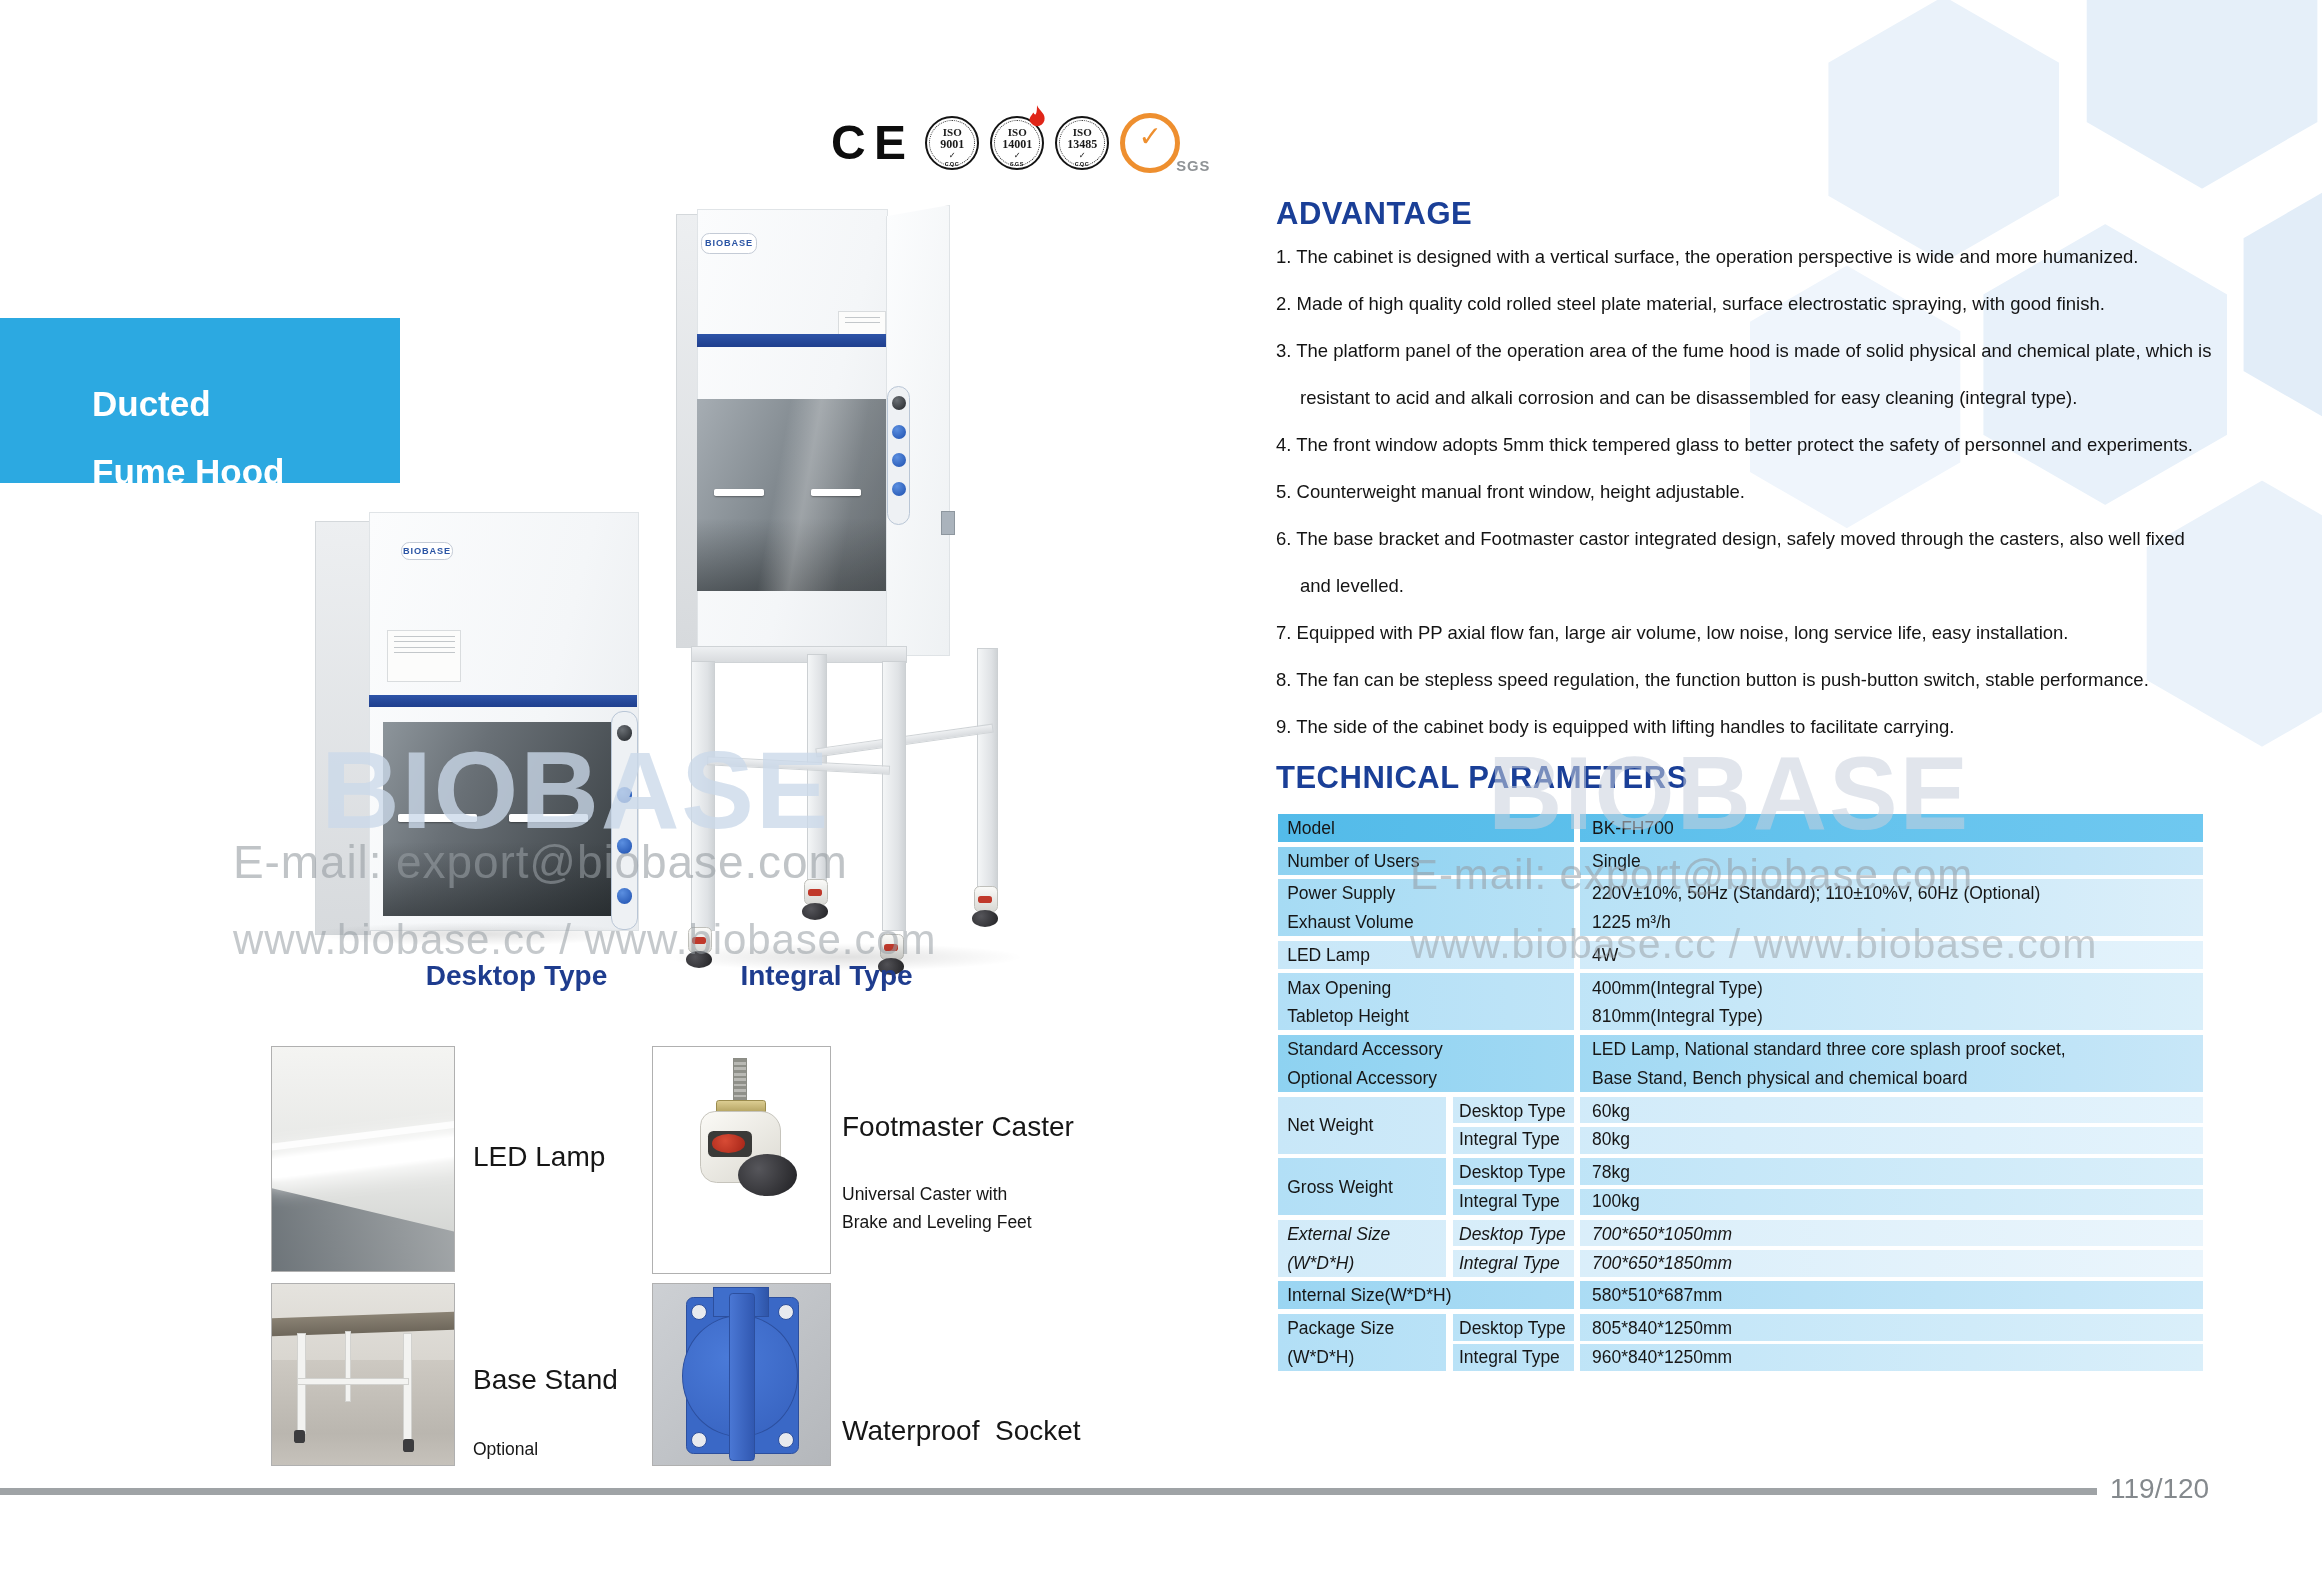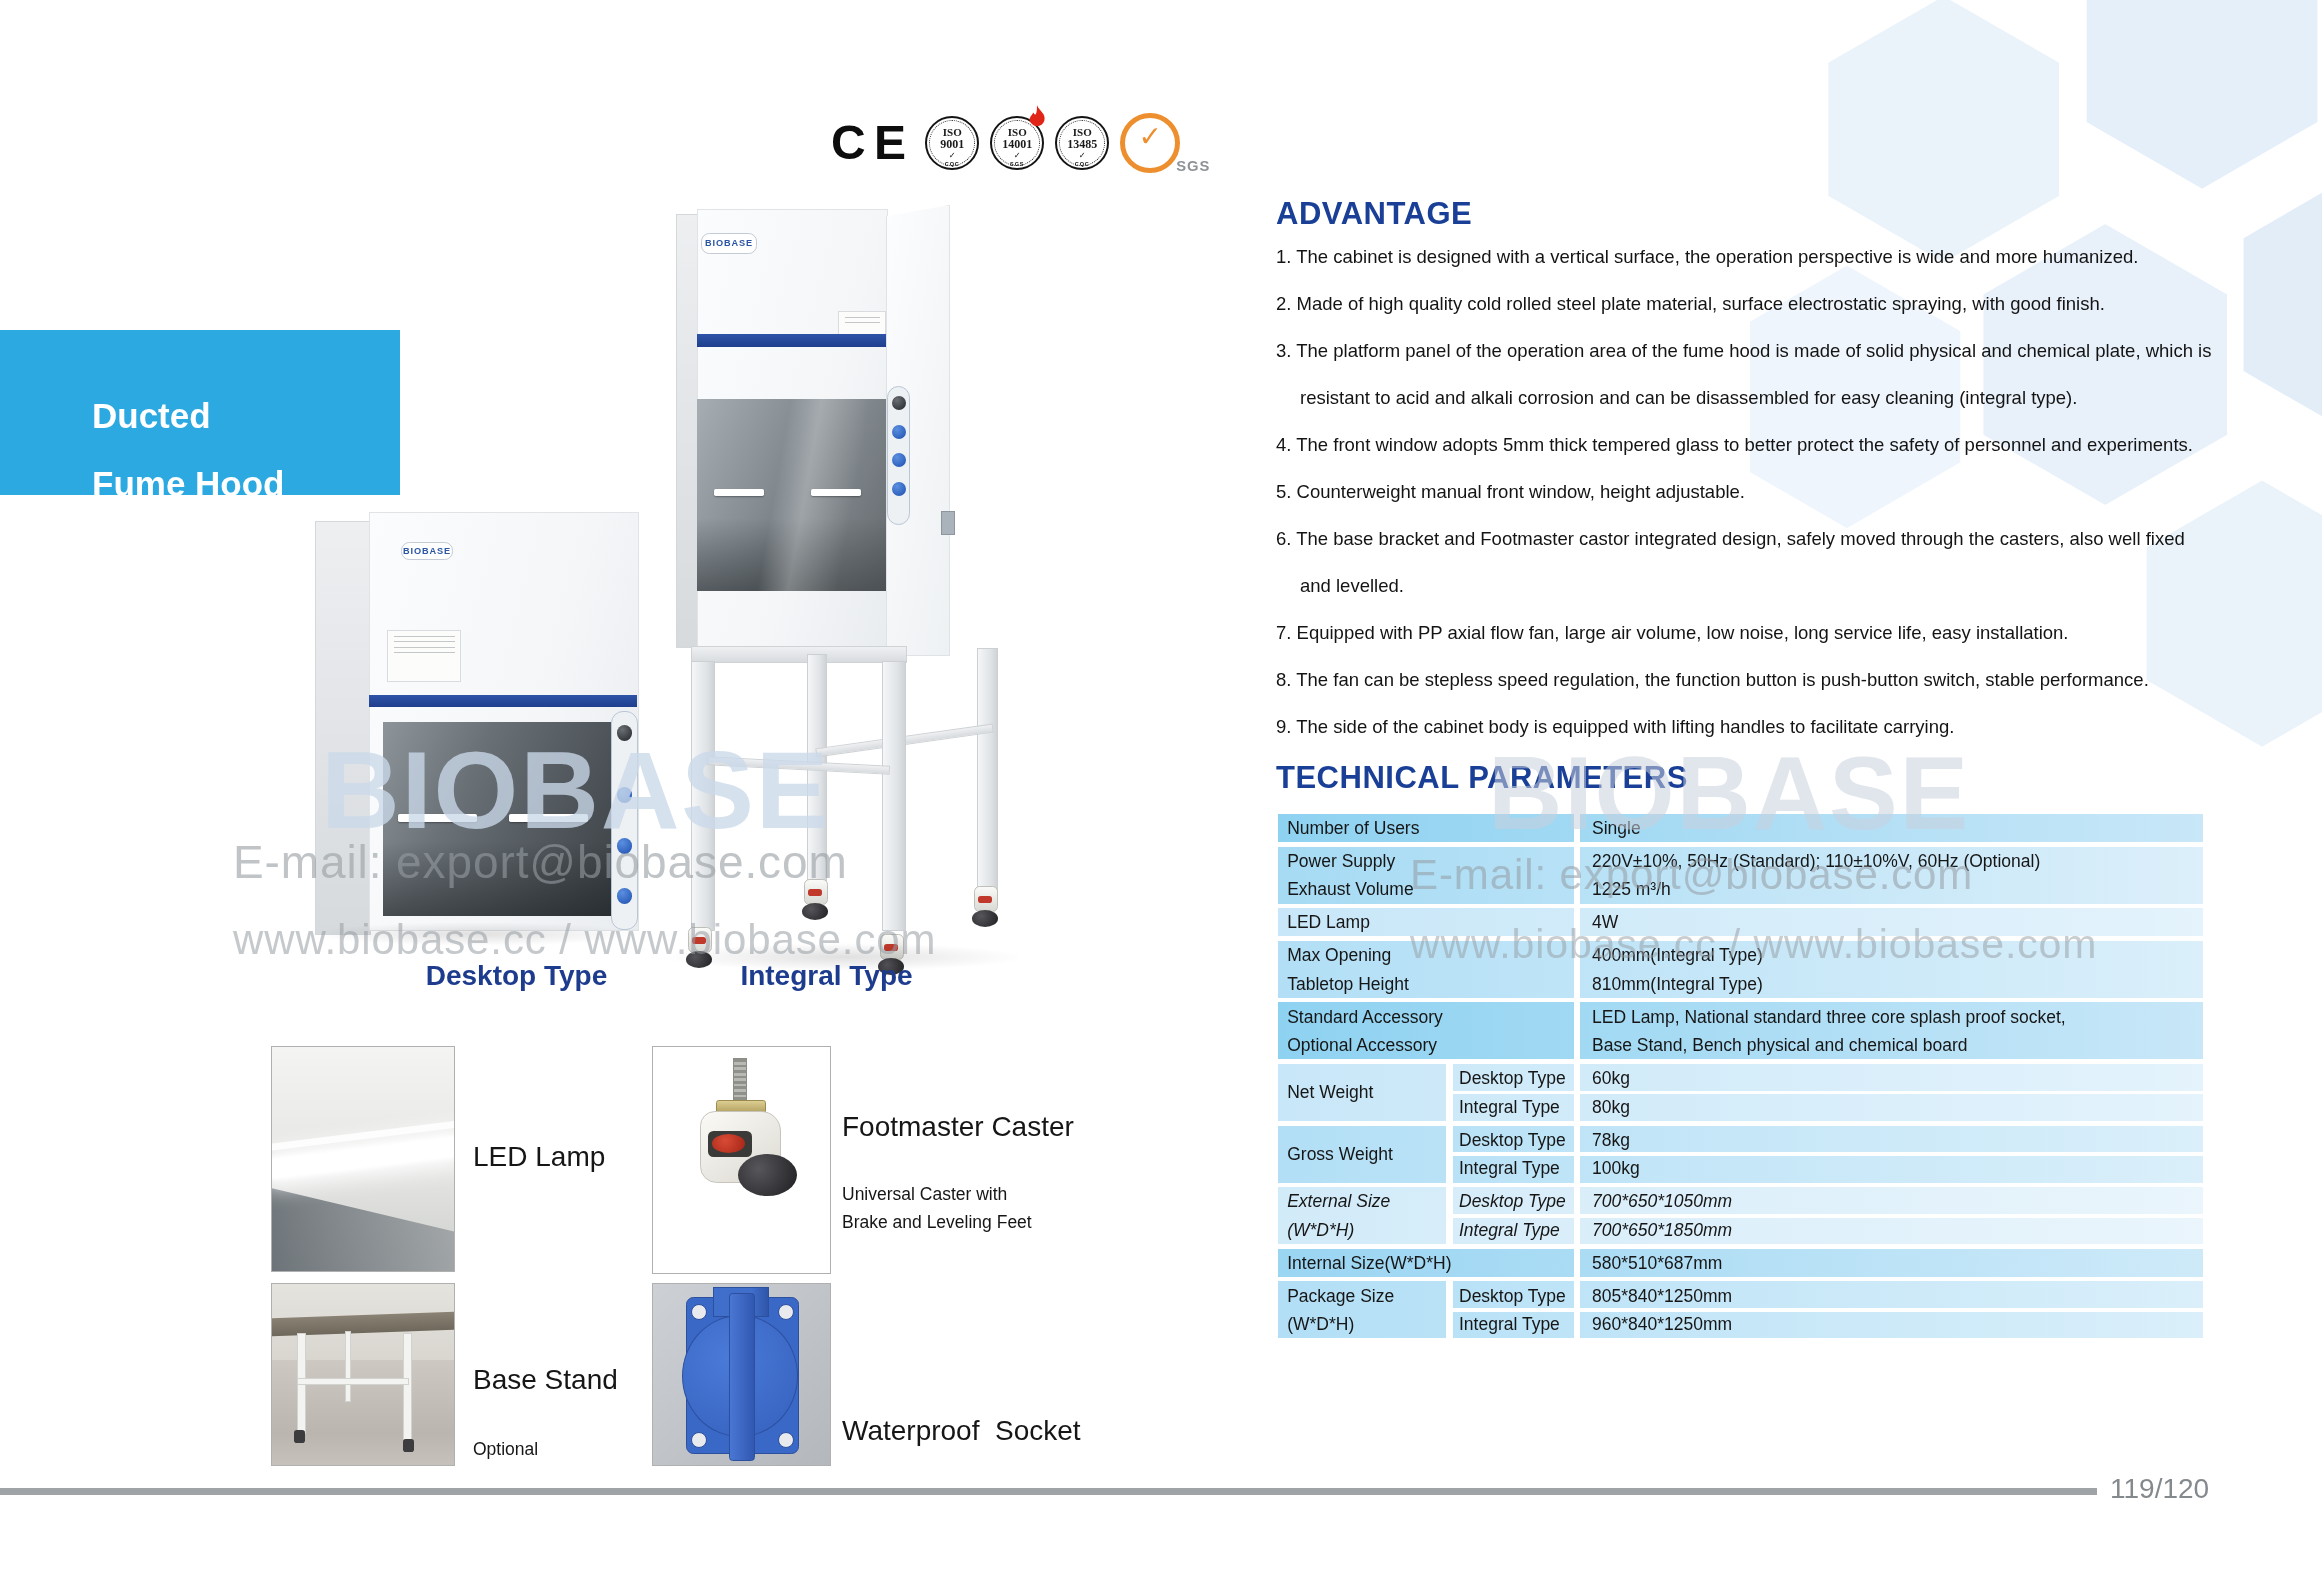--- a/index.html
+++ b/index.html
@@ -18,21 +18,21 @@
   .seal-iso{position:absolute;top:8.3px;width:100%;text-align:center;font:700 11px "Liberation Serif","DejaVu Serif",serif;}
   .seal-num{position:absolute;top:19.4px;width:100%;text-align:center;font:700 12px "Liberation Serif","DejaVu Serif",serif;}
   .seal-chk{position:absolute;bottom:8.3px;width:100%;text-align:center;font-size:8.3px;line-height:1;}
   .seal-sub{position:absolute;bottom:0.9px;width:100%;text-align:center;font:700 5.5px "Liberation Sans",sans-serif;letter-spacing:0.9px;color:#111;}
   .seal-flame{position:absolute;top:-13px;right:-5.5px;}
   .sgs-badge{width:50px;height:50px;border:5.5px solid #EE8F2F;border-radius:50%;position:relative;background:#fff;margin-right:31px;flex:0 0 auto;}
   .sgs-check{position:absolute;top:1.8px;width:100%;text-align:center;font-weight:700;font-size:28px;color:#EE8F2F;}
   .sgs-label{position:absolute;right:-35px;bottom:-5.5px;font-weight:700;font-size:14.8px;color:#8f9396;letter-spacing:0.9px;}
 
   
-  .banner{position:absolute;left:0;top:330px;width:400px;height:165px;background:#2CA9E1;}
+  .banner{position:absolute;left:0;top:318px;width:400px;height:165px;background:#2CA9E1;}
   .banner-text{position:absolute;left:92px;top:52px;color:#fff;font-weight:700;font-size:35px;line-height:68px;white-space:nowrap;}
 
   
   .panel-front{background:linear-gradient(105deg,#fbfcfd 0%,#f4f6f8 60%,#e9ecef 100%);border:0.9px solid #e0e4e7;}
   .panel-side{background:linear-gradient(180deg,#edeff1,#d7dadd);border:0.9px solid #d4d8db;}
   .logo-pill{background:#fff;border:0.9px solid #c4cbd6;border-radius:8.3px;color:#2b55a5;font-weight:700;
              font-size:9.2px;letter-spacing:0.9px;display:flex;align-items:center;justify-content:center;}
   .spec-sticker{background:#fcfcfb;border:0.9px solid #d9dcde;}
   .spec-sticker i{display:block;height:0.9px;background:#c3c7ca;margin:4.6px 5.5px 0 5.5px;}
   .blue-stripe{background:linear-gradient(180deg,#2e54a8,#1f3f8e);}
@@ -287,20 +287,25 @@
       <div class="adv-item">
         <div class="adv-line">8. The fan can be stepless speed regulation, the function button is push-button switch, stable performance.</div>
       </div>
       <div class="adv-item">
         <div class="adv-line">9. The side of the cabinet body is equipped with lifting handles to facilitate carrying.</div>
       </div>
     </div>
 
   <div class="sec-title" style="top:760px;">TECHNICAL PARAMETERS</div>
   <div class="tech-table">
+      <div class="t-row s-dark h1">
+        <span class="tx" style="left:9.2px;top:50%">Model</span>
+        <i class="sep" style="left:296px;width:5.5px"></i>
+        <span class="tx" style="left:314px;top:50%">BK-FH700</span>
+      </div>
       <div class="t-row s-mid h1">
         <span class="tx" style="left:9.2px;top:50%">Number of Users</span>
         <i class="sep" style="left:296px;width:5.5px"></i>
         <span class="tx" style="left:314px;top:50%">Single</span>
       </div>
       <div class="t-row s-ml h2">
         <span class="tx" style="left:9.2px;top:25%">Power Supply</span>
         <span class="tx" style="left:9.2px;top:75%">Exhaust Volume</span>
         <i class="sep" style="left:296px;width:5.5px"></i>
         <span class="tx" style="left:314px;top:25%">220V±10%, 50Hz (Standard); 110±10%V, 60Hz (Optional)</span>

